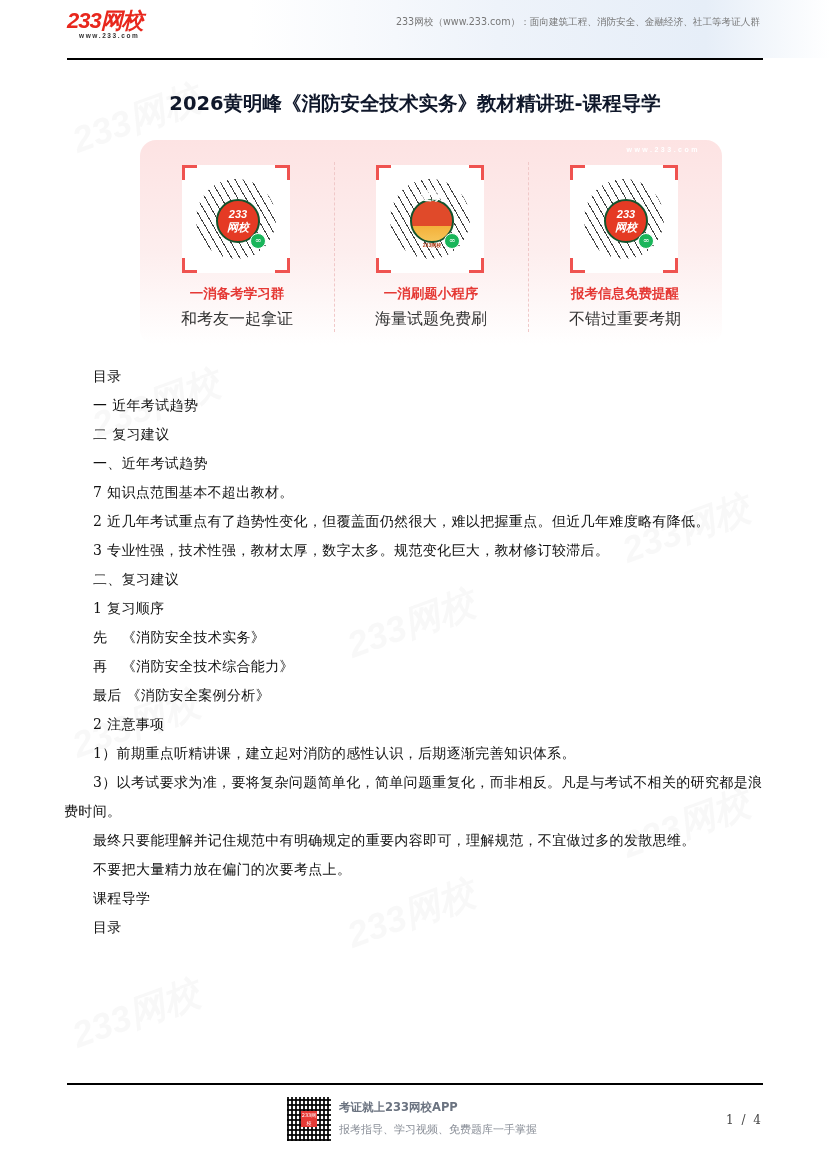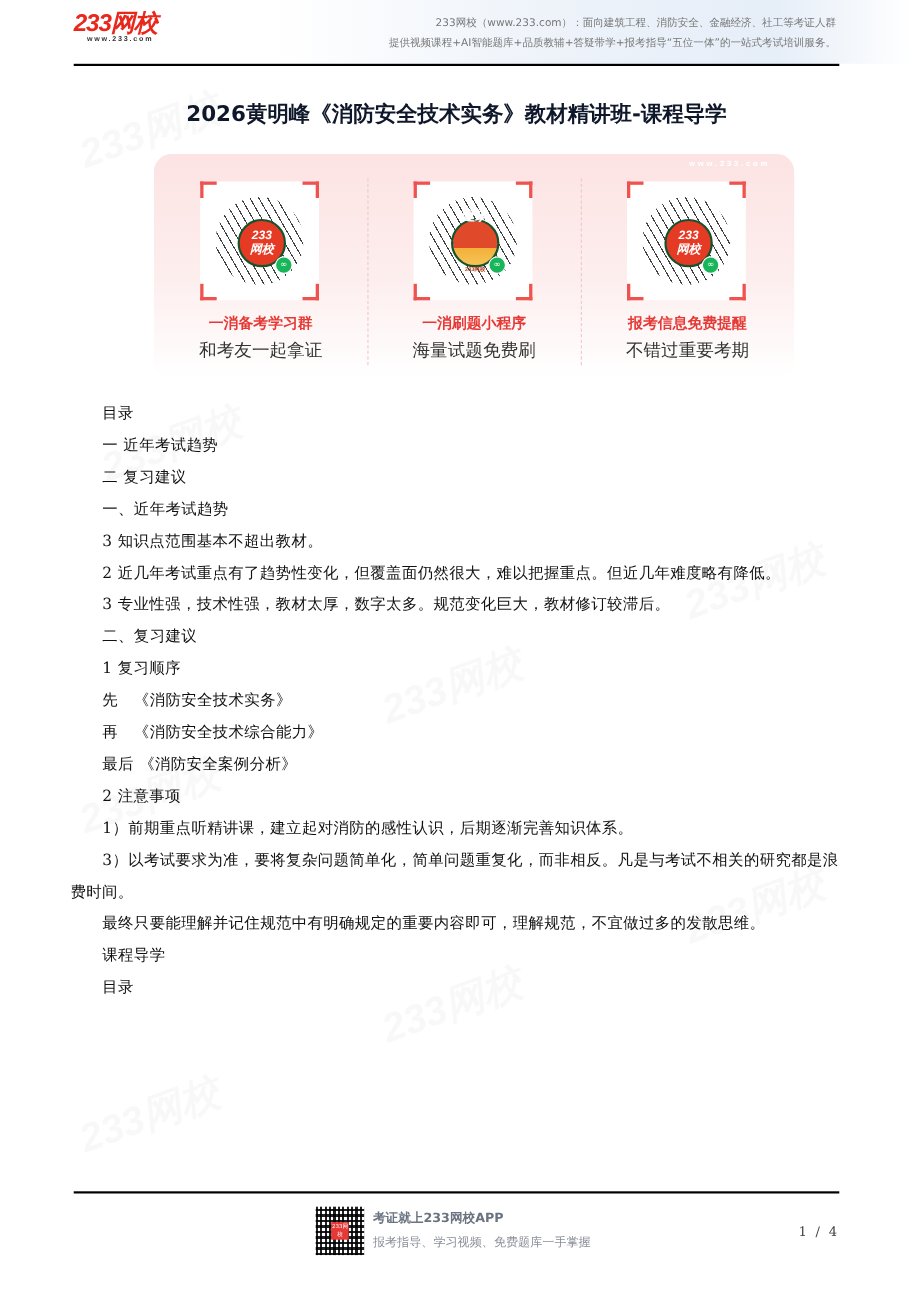--- a/index.html
+++ b/index.html
@@ -135,21 +135,20 @@
 </head>
 <body>
 
 <div class="header">
   <div class="logo">
     <div class="logo-main">233网校</div>
     <div class="logo-sub">www.233.com</div>
   </div>
   <div class="header-text">
     <div>233网校（www.233.com）：面向建筑工程、消防安全、金融经济、社工等考证人群</div>
-    <div>提供视频课程+AI智能题库+品质教辅+答疑带学+报考指导“五位一体”的一站式考试培训服务。</div>
   </div>
 </div>
 <div class="header-rule"></div>
 
 <div class="wm" style="left:70px;top:95px;">233网校</div>
 <div class="wm" style="left:90px;top:380px;">233网校</div>
 <div class="wm" style="left:620px;top:505px;">233网校</div>
 <div class="wm" style="left:345px;top:600px;">233网校</div>
 <div class="wm" style="left:70px;top:700px;">233网校</div>
 <div class="wm" style="left:620px;top:800px;">233网校</div>
@@ -215,32 +214,33 @@
     <div class="banner-headline">报考信息免费提醒</div>
     <div class="banner-sub">不错过重要考期</div>
   </div>
 </div>
 
 <div class="content">
   <p class="p bold">目录</p>
   <p class="p bold">一 近年考试趋势</p>
   <p class="p bold">二 复习建议</p>
   <p class="p bold">一、近年考试趋势</p>
-  <p class="p">3 知识点范围基本不超出教材。</p>
+  <p class="p">7 知识点范围基本不超出教材。</p>
   <p class="p">2 近几年考试重点有了趋势性变化，但覆盖面仍然很大，难以把握重点。但近几年难度略有降低。</p>
   <p class="p">3 专业性强，技术性强，教材太厚，数字太多。规范变化巨大，教材修订较滞后。</p>
   <p class="p">二、复习建议</p>
   <p class="p">1 复习顺序</p>
   <p class="p">先　《消防安全技术实务》</p>
   <p class="p">再　《消防安全技术综合能力》</p>
   <p class="p">最后 《消防安全案例分析》</p>
   <p class="p">2 注意事项</p>
   <p class="p">1）前期重点听精讲课，建立起对消防的感性认识，后期逐渐完善知识体系。</p>
   <p class="p">3）以考试要求为准，要将复杂问题简单化，简单问题重复化，而非相反。凡是与考试不相关的研究都是浪费时间。</p>
   <p class="p">最终只要能理解并记住规范中有明确规定的重要内容即可，理解规范，不宜做过多的发散思维。</p>
+  <p class="p">不要把大量精力放在偏门的次要考点上。</p>
   <p class="p bold">课程导学</p>
   <p class="p bold">目录</p>
 </div>
 
 <div class="footer-rule"></div>
 <div class="footer-qr">
   <div class="fq-center">233网校</div>
 </div>
 <div class="footer-title">考证就上233网校APP</div>
 <div class="footer-sub">报考指导、学习视频、免费题库一手掌握</div>

